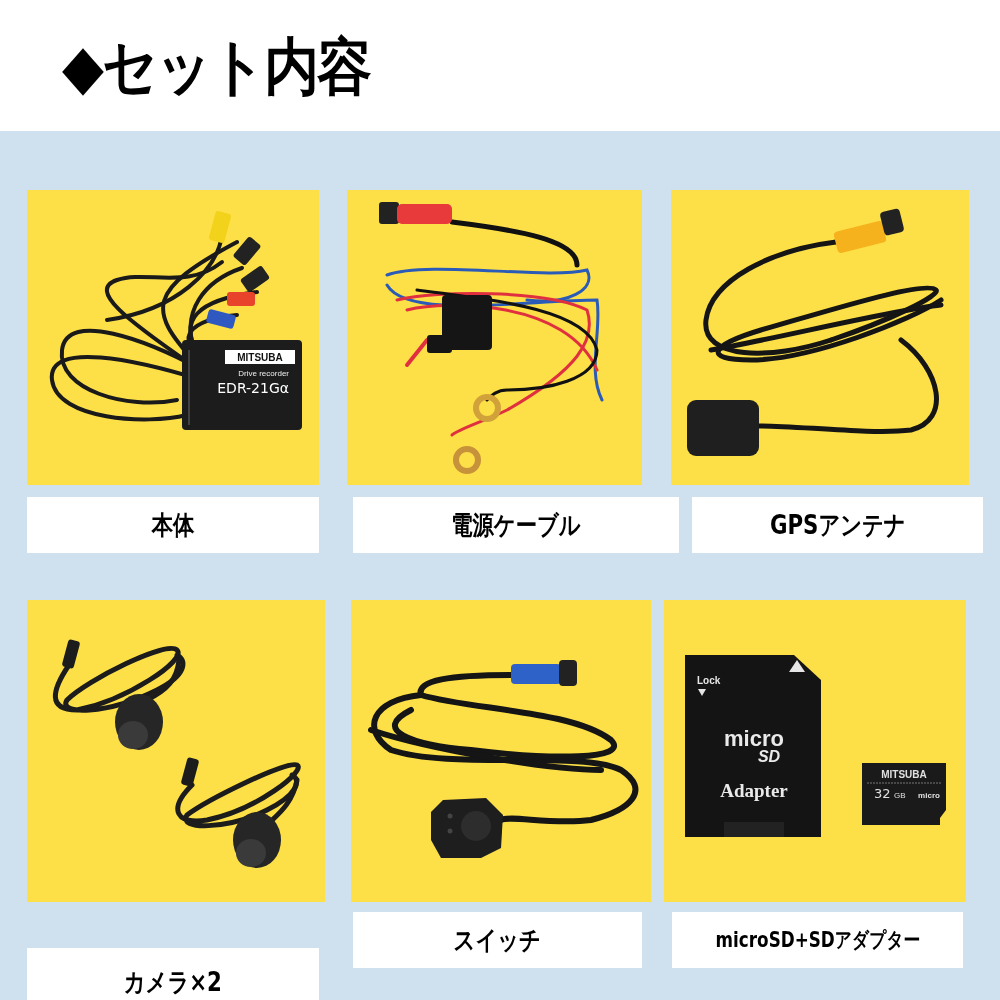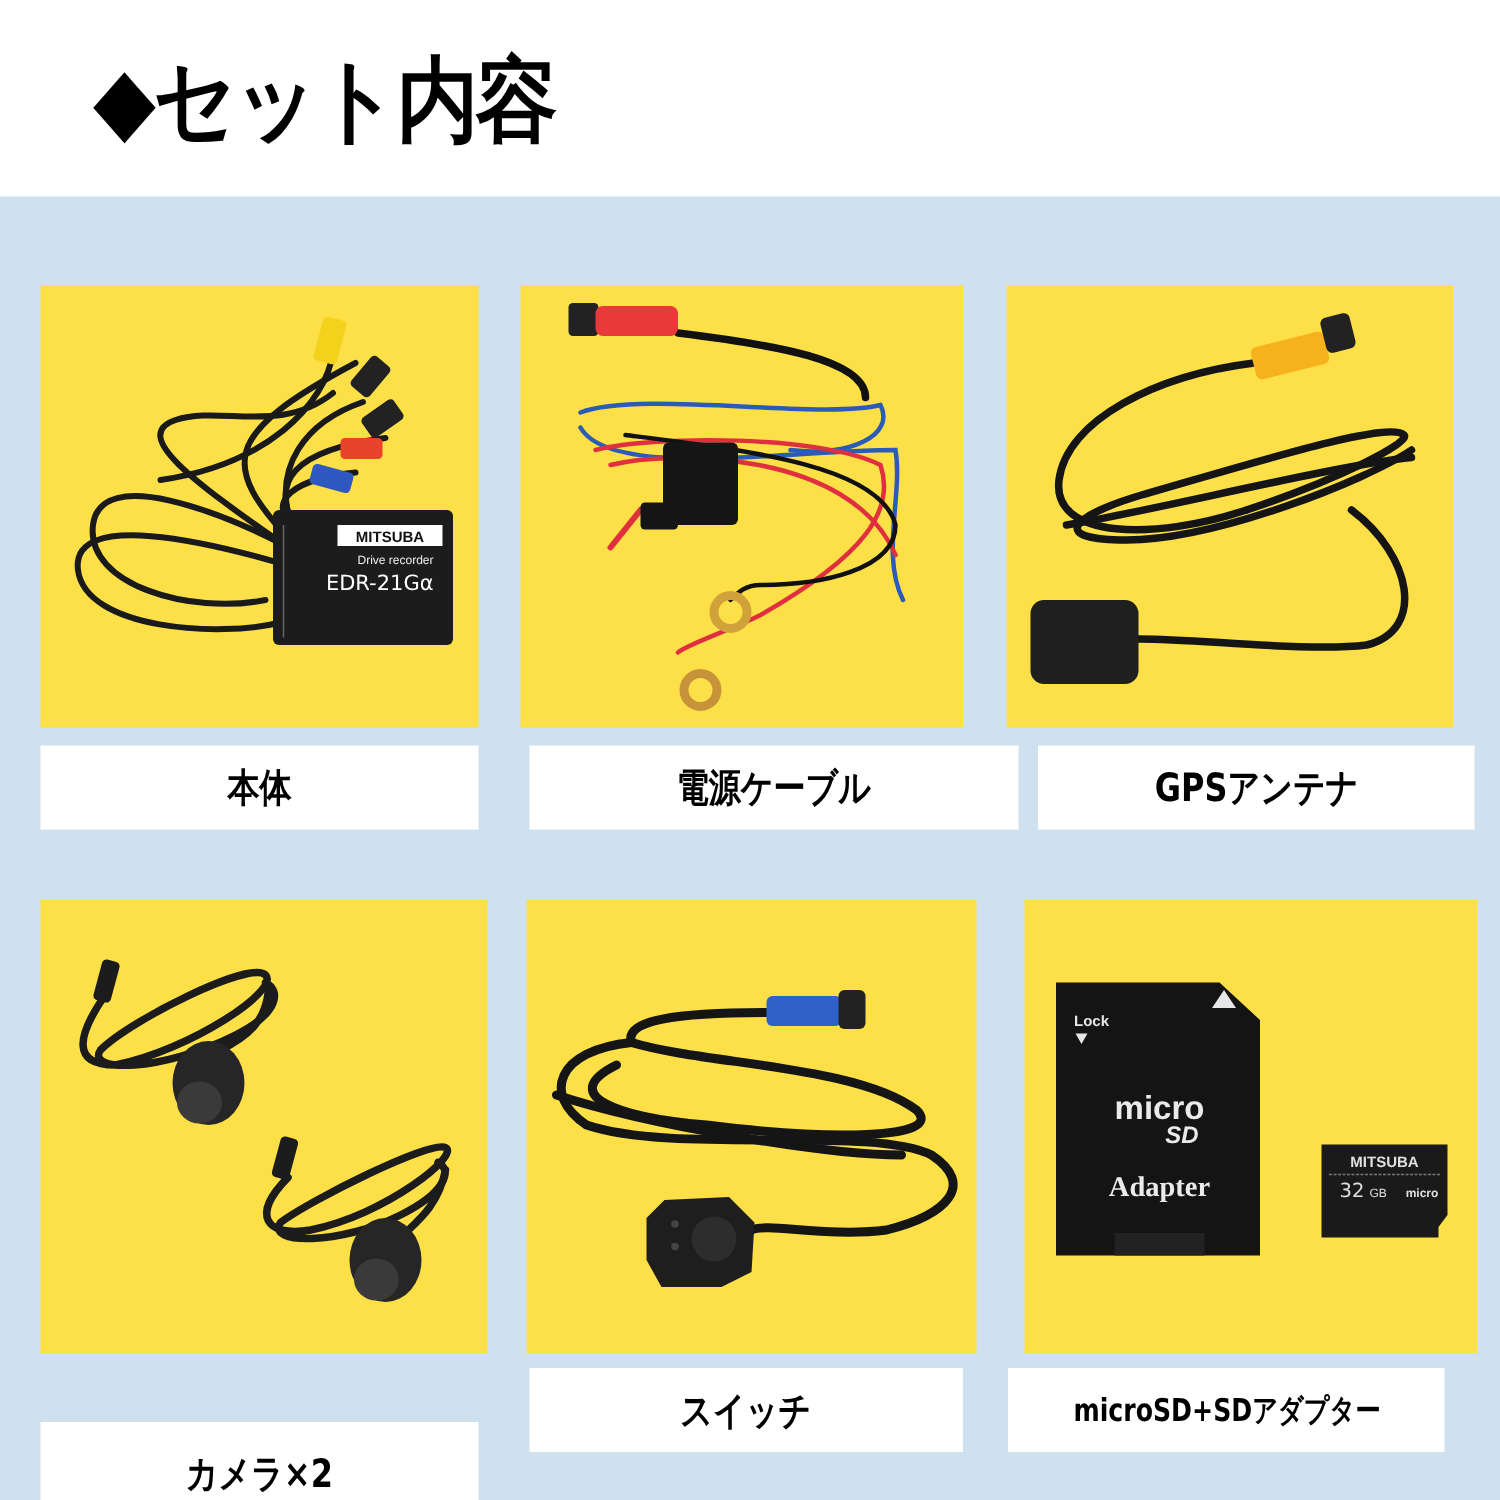--- a/index.html
+++ b/index.html
@@ -115,21 +115,21 @@
     </g>
     <rect x="160" y="64" width="50" height="20" rx="4" fill="#2f62c8"></rect>
     <rect x="208" y="60" width="18" height="26" rx="4" fill="#222"></rect>
     <path d="M92 200 L135 198 L152 215 L150 248 L130 258 L90 258 L80 240 L80 212 Z" fill="#1e1e1e"></path>
     <circle cx="125" cy="226" r="15" fill="#2d2d2d"></circle>
     <circle cx="99" cy="216" r="2.5" fill="#444"></circle>
     <circle cx="99" cy="231" r="2.5" fill="#444"></circle>
   </svg>
 </div>
 
-<div class="panel" style="left:683px;top:600px;width:302px;height:302px;">
+<div class="panel" style="left:664px;top:600px;width:302px;height:302px;">
   <svg width="302" height="302" viewBox="0 0 302 302">
     <path d="M21 55 L130 55 L157 80 L157 237 L21 237 Z" fill="#141414"></path>
     <path d="M133 60 L141 72 L125 72 Z" fill="#e6e6e6"></path>
     <text x="33" y="84" font-size="10" font-weight="bold" fill="#e6e6e6" font-family="Liberation Sans, sans-serif">Lock</text>
     <path d="M34 89 L42 89 L38 96 Z" fill="#e6e6e6"></path>
     <text x="90" y="146" font-size="22" font-weight="bold" fill="#eaeaea" text-anchor="middle" font-family="Liberation Sans, sans-serif">micro</text>
     <text x="105" y="162" font-size="16" font-weight="bold" font-style="italic" fill="#eaeaea" text-anchor="middle" font-family="Liberation Sans, sans-serif">SD</text>
     <text x="90" y="197" font-size="19" font-weight="bold" fill="#eaeaea" text-anchor="middle" font-family="Liberation Serif, serif">Adapter</text>
     <rect x="60" y="222" width="60" height="15" fill="#222"></rect>
     <path d="M198 163 L282 163 L282 210 L276 218 L276 225 L198 225 Z" fill="#1a1a1a"></path>

